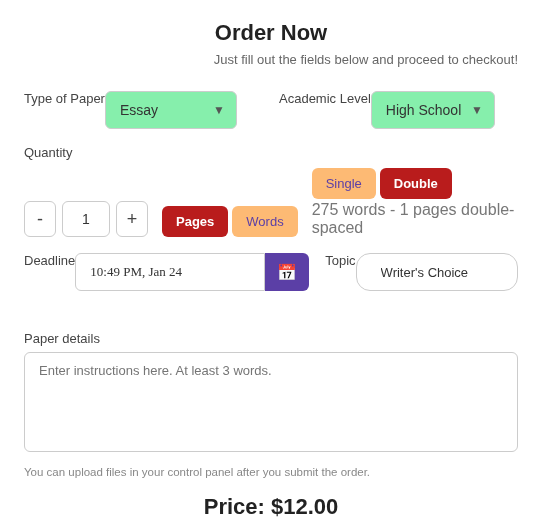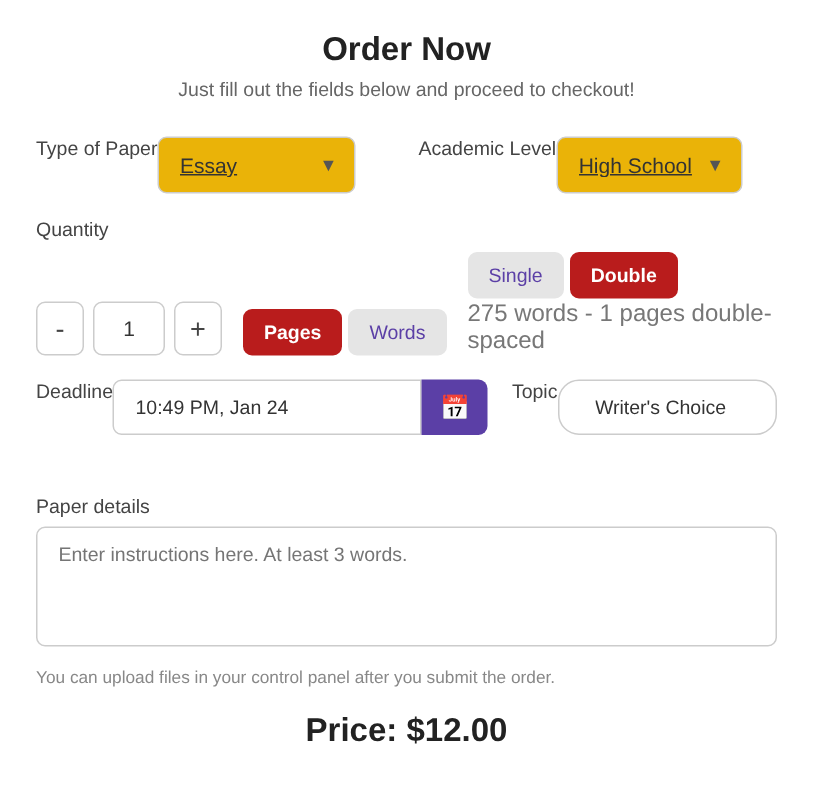--- a/index.html
+++ b/index.html
@@ -12,21 +12,21 @@
       padding: 20px 24px;
     }
     .page-title {
       text-align: center;
       font-size: 22px;
       font-weight: bold;
       color: #222;
       margin-bottom: 6px;
     }
     .page-subtitle {
-      text-align: center;
+      text-align: right;
       font-size: 13px;
       color: #666;
       margin-bottom: 24px;
     }
     .form-row {
       display: flex;
       gap: 16px;
       margin-bottom: 16px;
     }
     .form-group {
@@ -42,24 +42,23 @@
     .select-wrapper {
       position: relative;
     }
     .select-wrapper select {
       width: 100%;
       padding: 10px 14px;
       border: 1.5px solid #ccc;
       border-radius: 6px;
       font-size: 14px;
       appearance: none;
-      background: #eab308;
-      cursor: pointer;
-      color: #333;
-      text-decoration: underline;
+      background: #86efac;
+      cursor: pointer;
+      color: #333;
     }
     .select-arrow {
       position: absolute;
       right: 12px;
       top: 50%;
       transform: translateY(-50%);
       pointer-events: none;
       color: #555;
       font-size: 12px;
     }
@@ -105,21 +104,21 @@
       border-radius: 6px;
       font-size: 13px;
       cursor: pointer;
     }
     .toggle-btn.active {
       background: #b91c1c;
       color: #fff;
       font-weight: bold;
     }
     .toggle-btn.inactive {
-      background: #e5e5e5;
+      background: #fdba74;
       color: #5b3fa6;
     }
     .spacing-info {
       font-size: 16px;
       color: #777;
       margin-top: 2px;
     }
     .full-row {
       display: flex;
       gap: 16px;
@@ -131,20 +130,21 @@
       align-items: stretch;
     }
     .deadline-input {
       flex: 1;
       padding: 10px 14px;
       border: 1.5px solid #ccc;
       border-radius: 6px 0 0 6px;
       font-size: 13px;
       color: #333;
       background: #fff;
+      font-family: Liberation Serif, serif;
     }
     .deadline-icon-btn {
       background: #5b3fa6;
       border: none;
       border-radius: 0 6px 6px 0;
       padding: 0 12px;
       cursor: pointer;
       color: #fff;
       font-size: 16px;
       display: flex;
@@ -161,21 +161,21 @@
       background: #fff;
     }
     .paper-details-label {
       font-size: 13px;
       color: #444;
       margin-bottom: 6px;
       margin-top: 40px;
     }
     .paper-details-textarea {
       width: 100%;
-      height: 80px;
+      height: 100px;
       border: 1.5px solid #ccc;
       border-radius: 6px;
       padding: 10px 14px;
       font-size: 13px;
       color: #aaa;
       resize: none;
       font-family: Arial, sans-serif;
     }
     .upload-note {
       font-size: 11.5px;

